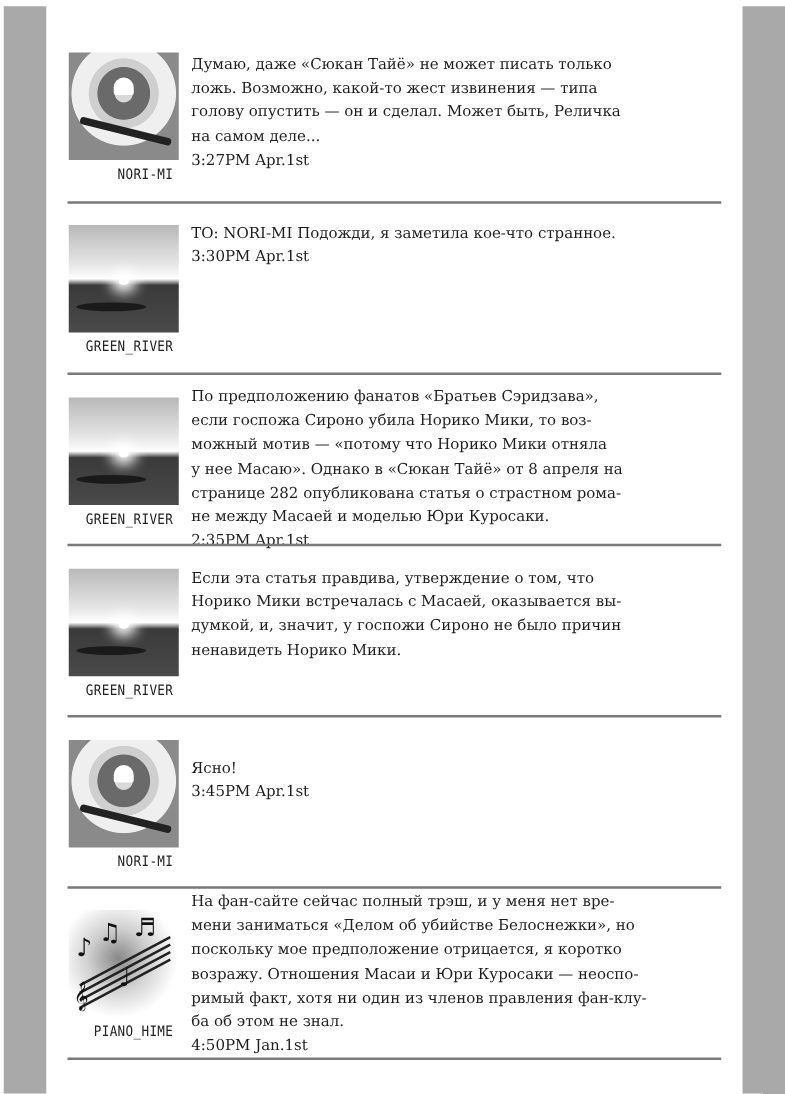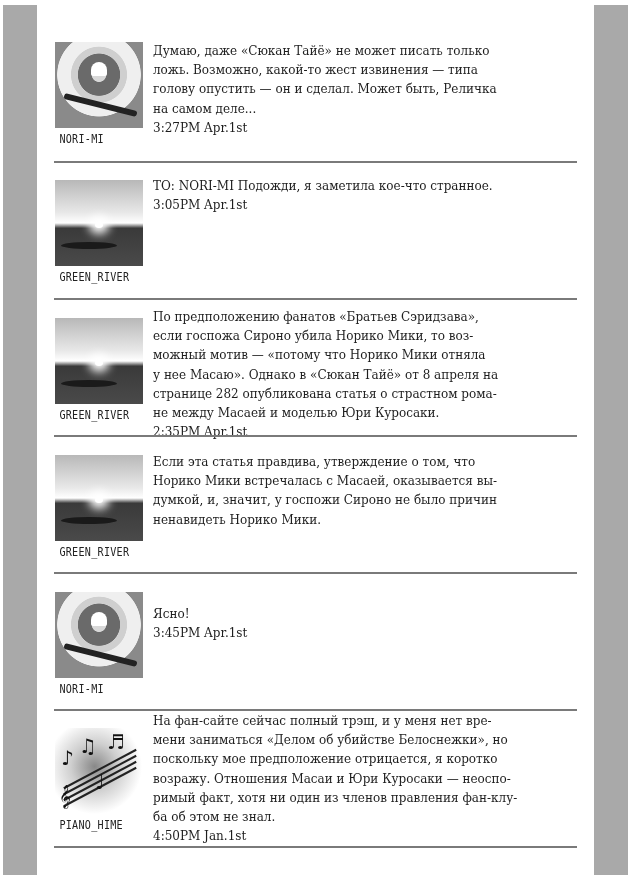--- a/index.html
+++ b/index.html
@@ -5,21 +5,21 @@
   html, body { margin:0; padding:0; }
   body {
     width:628px; height:875px; background:#ffffff; position:relative; overflow:hidden;
     font-family:"DejaVu Serif","Liberation Serif",serif; color:#1e1e1e;
   }
   .side-bar { position:absolute; top:5px; bottom:0; background:#a9a9a9; }
   .side-bar.left { left:3px; width:34px; }
   .side-bar.right { left:594px; width:34px; top:5px; }
   .feed { position:absolute; left:54px; top:40px; width:524px; }
   .post { position:absolute; left:0; width:524px; }
-  .avatar-wrap { position:absolute; left:0; width:90px; text-align:left; }
+  .avatar-wrap { position:absolute; left:0; width:90px; text-align:right; }
   .avatar { width:88px; height:86px; margin:0 auto; position:relative; overflow:hidden; }
   .avatar.coffee { background:radial-gradient(circle at 50% 38%, #d8d8d8 0 10%, #6a6a6a 11% 30%, #cfcfcf 31% 40%, #efefef 41% 60%, #8a8a8a 61% 100%); }
   .avatar.coffee .cup-spoon { position:absolute; left:8px; top:60px; width:75px; height:6px; background:#222; transform:rotate(14deg); border-radius:4px; }
   .avatar.coffee .heart { position:absolute; left:36px; top:20px; width:16px; height:14px; background:#fff; border-radius:8px 8px 2px 2px; }
   .avatar.sunset { background:linear-gradient(to bottom, #b8b8b8 0%, #e8e8e8 38%, #ffffff 50%, #3a3a3a 56%, #4a4a4a 100%); }
   .avatar.sunset .rocks { position:absolute; left:6px; top:62px; width:56px; height:7px; background:#1a1a1a; border-radius:50%; }
   .avatar.sunset .sun { position:absolute; left:40px; top:42px; width:8px; height:6px; background:#fff; border-radius:50%; box-shadow:0 0 10px 6px #fff; }
   .avatar.music { background:radial-gradient(circle at 45% 45%, #888 0%, #cfcfcf 35%, #ffffff 70%); }
   .avatar.music .staff { position:absolute; left:4px; width:82px; height:2px; background:#222; transform:rotate(-28deg); }
   .avatar.music .note { position:absolute; font-family:"DejaVu Sans",sans-serif; font-size:20px; color:#111; line-height:1; }
@@ -58,21 +58,21 @@
   <div class="post" style="top:137px;">
     <div class="avatar-wrap" style="top:3px;">
       <div class="avatar sunset">
           <span class="sun"></span>
           <span class="rocks"></span>
         </div>
       <span class="username">GREEN_RIVER</span>
     </div>
     <div class="body" style="top:0;">
       <span class="msg">TO: NORI-MI Подожди, я заметила кое-что странное.</span>
-      <span class="time">3:05PM Apr.1st</span>
+      <span class="time">3:30PM Apr.1st</span>
     </div>
   </div>
   <div class="divider" style="top:258px;"></div>
 
   <div class="post" style="top:268px;">
     <div class="avatar-wrap" style="top:10px;">
       <div class="avatar sunset">
           <span class="sun"></span>
           <span class="rocks"></span>
         </div>

